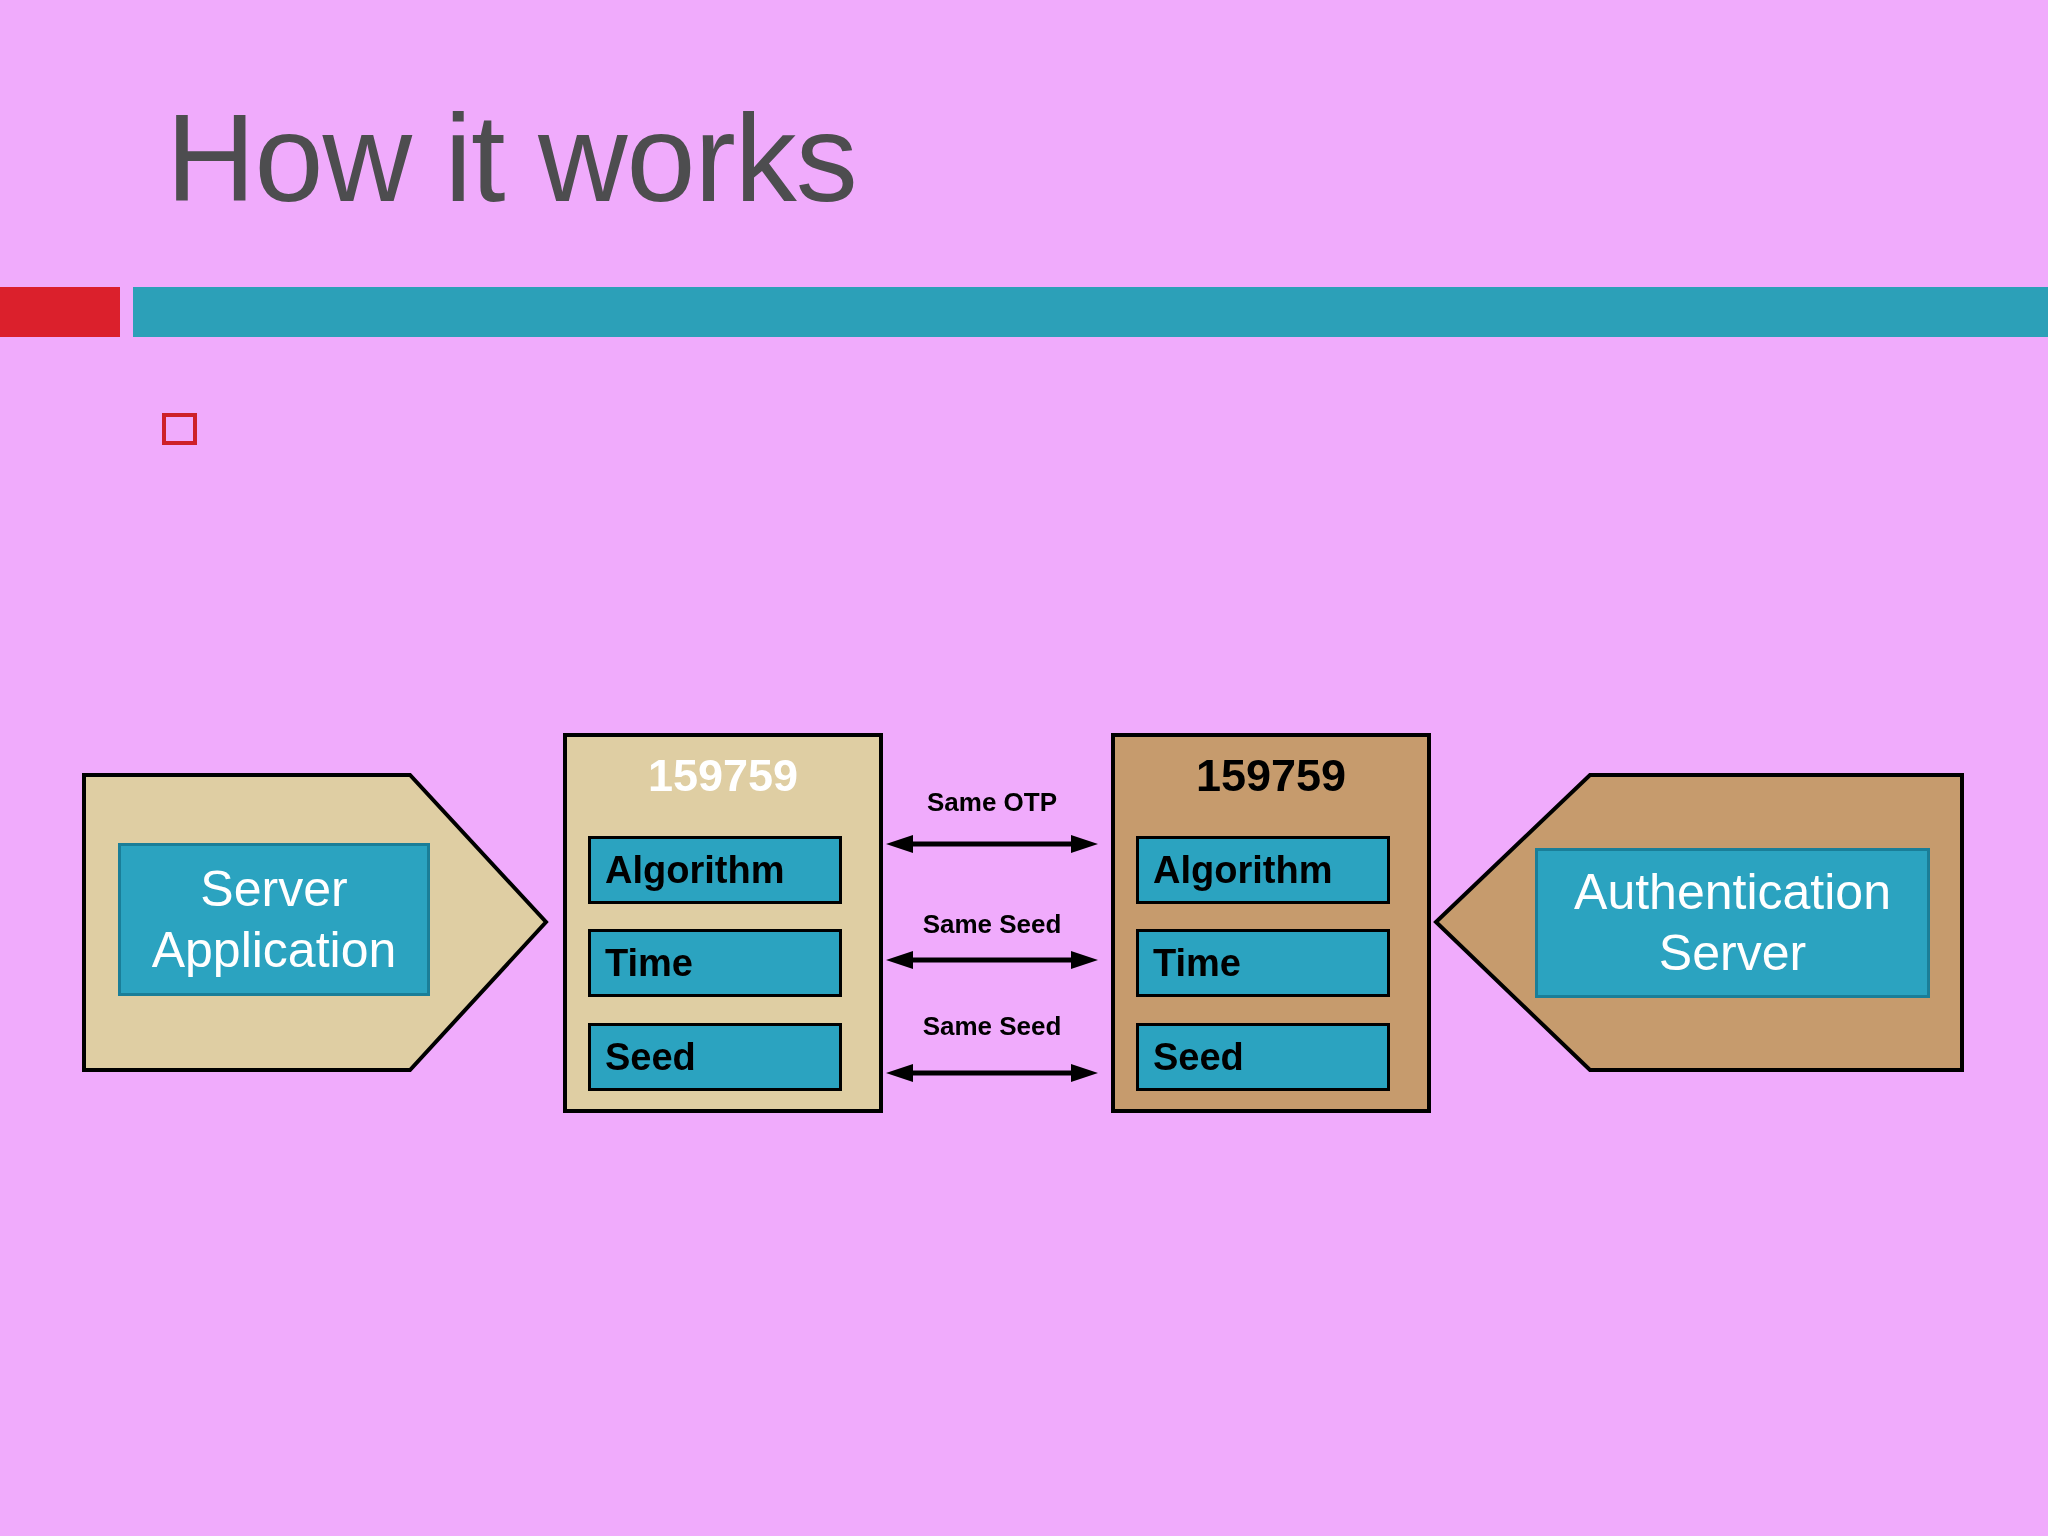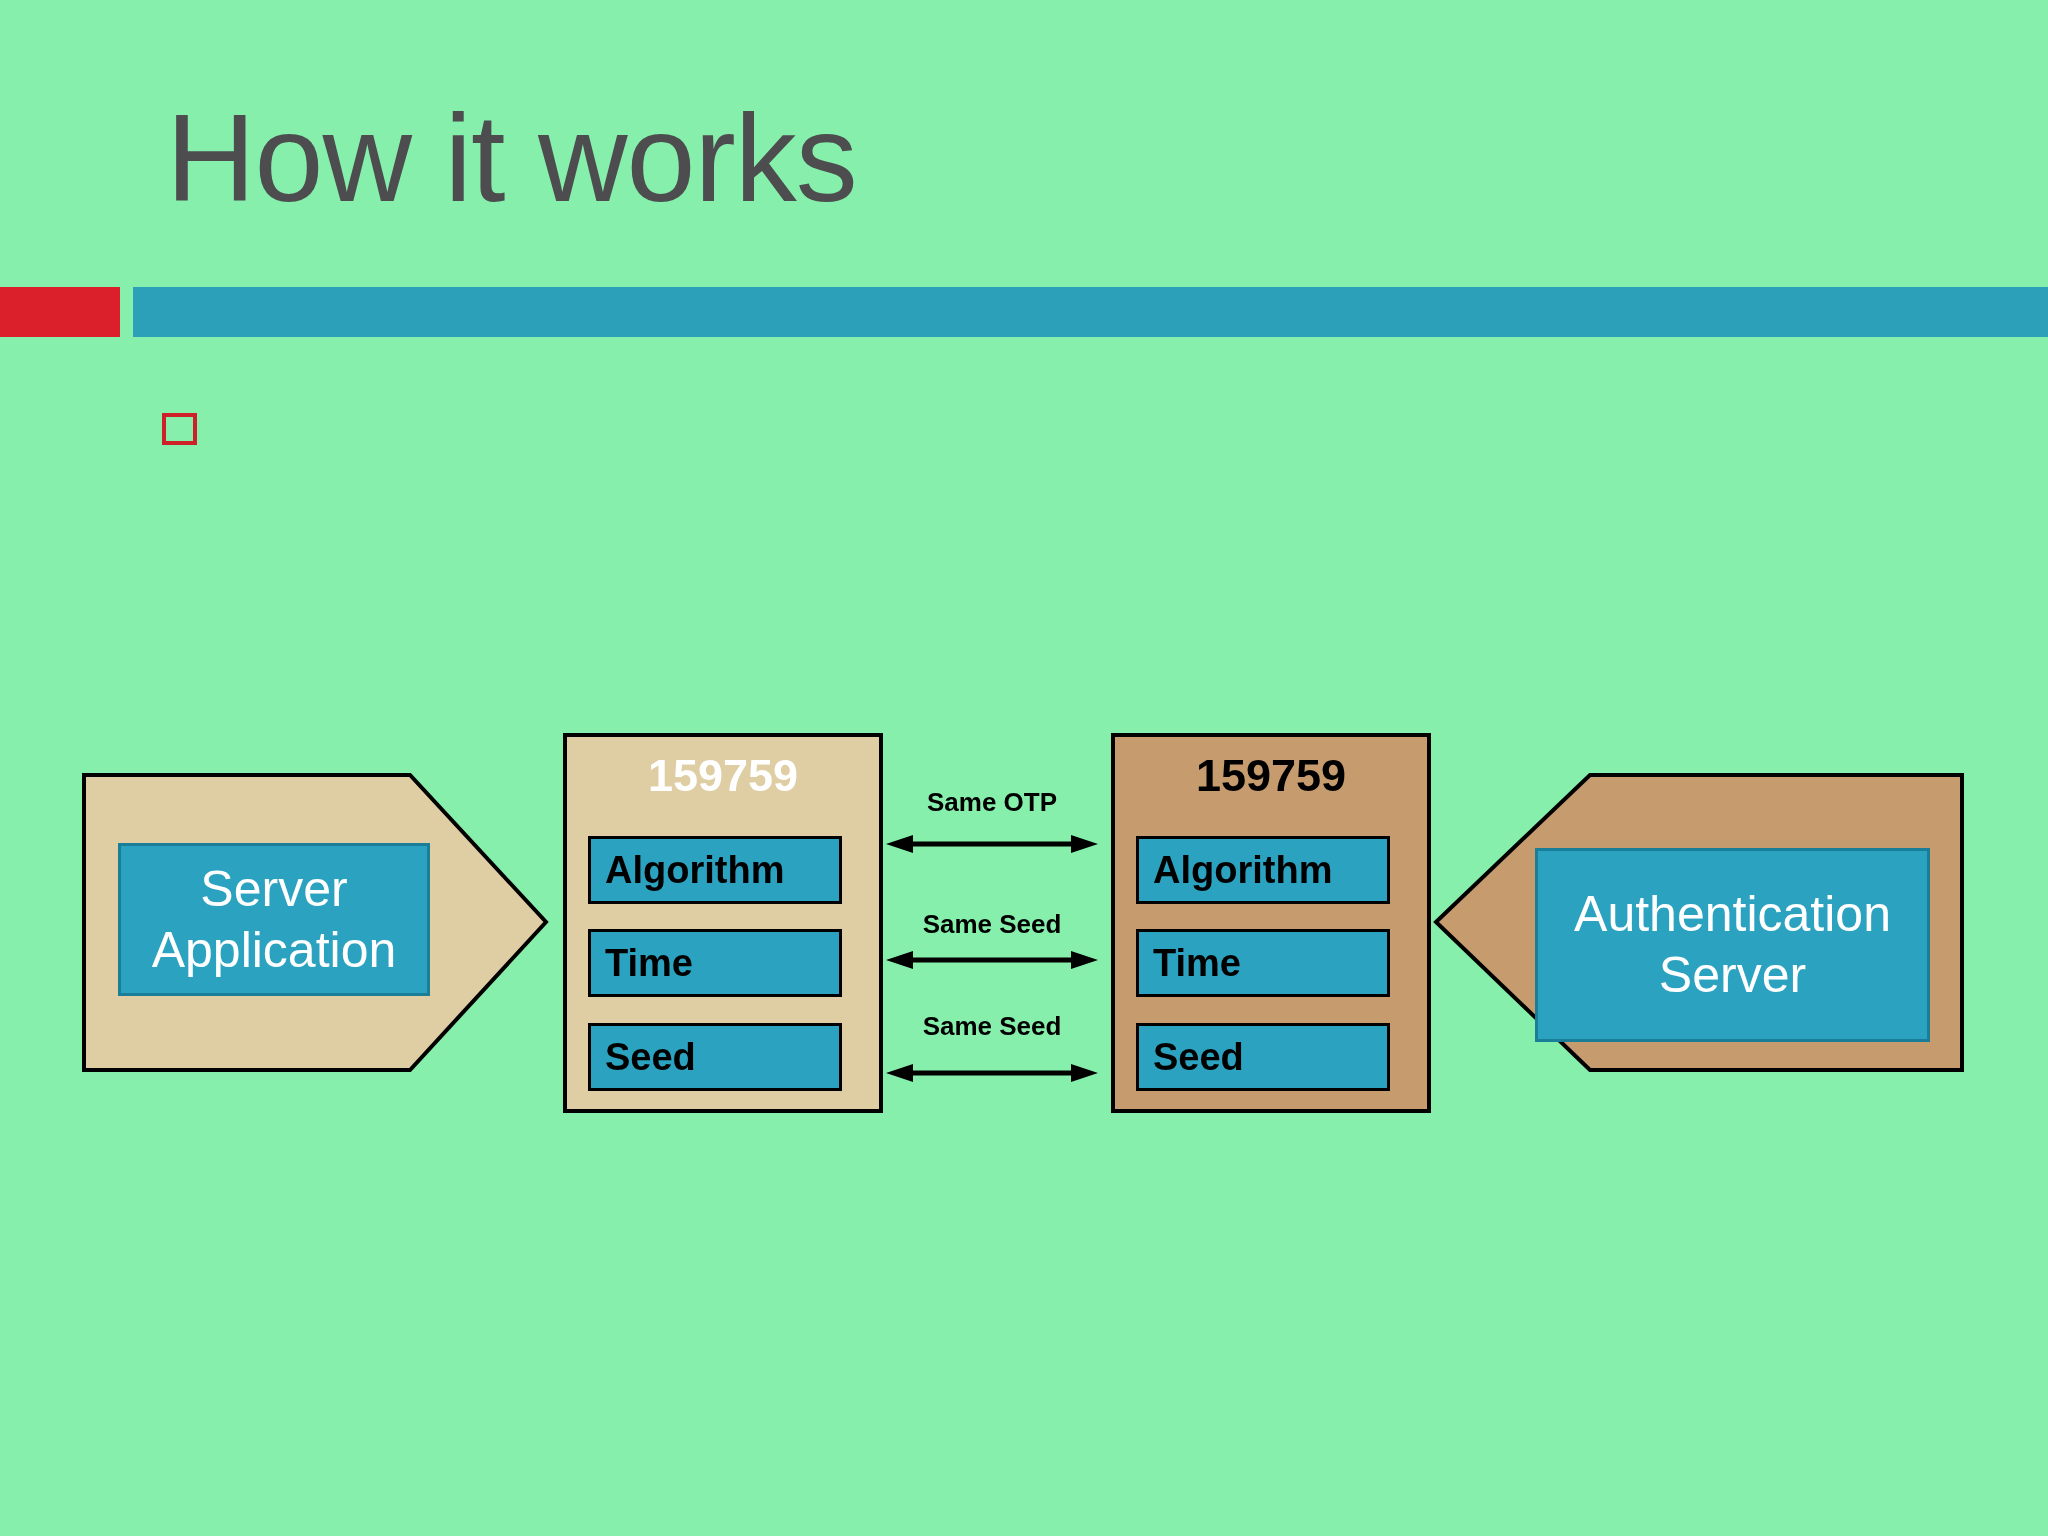--- a/index.html
+++ b/index.html
@@ -1,17 +1,17 @@
 <!DOCTYPE html>
 <html><head>
 <meta charset="utf-8">
 <style>
   html,body { margin:0; padding:0; background:#ffffff; }
   .slide {
-    position:relative; width:2048px; height:1536px; background:#86efac;
+    position:relative; width:2048px; height:1536px; background:#f0abfc;
     font-family:"Liberation Sans", sans-serif; overflow:hidden;
   }
   .title {
     position:absolute; left:166px; top:96px;
     font-size:124px; line-height:1; font-weight:400; color:#4d4d4f;
     letter-spacing:-1px; white-space:nowrap;
   }
   .bar-red  { position:absolute; left:0; top:287px; width:120px; height:50px; background:#db202c; }
   .bar-teal { position:absolute; left:133px; top:287px; width:1915px; height:50px; background:#2ca0b8; }
 
@@ -26,21 +26,21 @@
 
   .shapes { position:absolute; left:0; top:0; width:2048px; height:1536px; }
 
   .label-box {
     position:absolute; box-sizing:border-box;
     background:#2ba3c0; border:3px solid #1a7e98;
     color:#ffffff; display:flex; align-items:center; justify-content:center;
     text-align:center; font-size:50px; line-height:1.22;
   }
   .label-box.mobile { left:118px; top:843px; width:312px; height:153px; }
-  .label-box.server { left:1535px; top:848px; width:395px; height:194px; }
+  .label-box.server { left:1535px; top:848px; width:395px; height:150px; }
 
   .panel {
     position:absolute; top:733px; width:320px; height:380px;
     border:4px solid #000; box-sizing:border-box;
   }
   .panel.client { left:563px;  background:#dfcea3; }
   .panel.server { left:1111px; background:#c69b6d; }
   .panel .otp {
     position:absolute; top:14px; left:0; right:0; text-align:center;
     font-size:45px; line-height:1.1; font-weight:bold;

